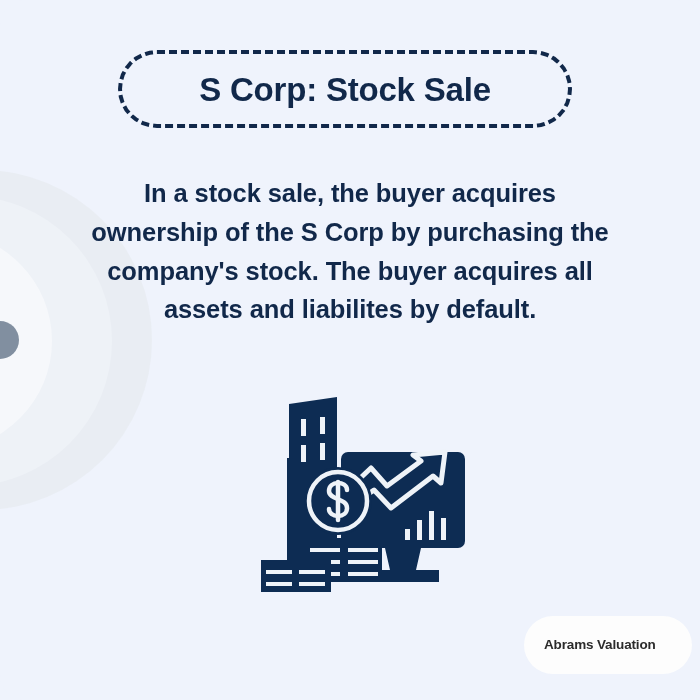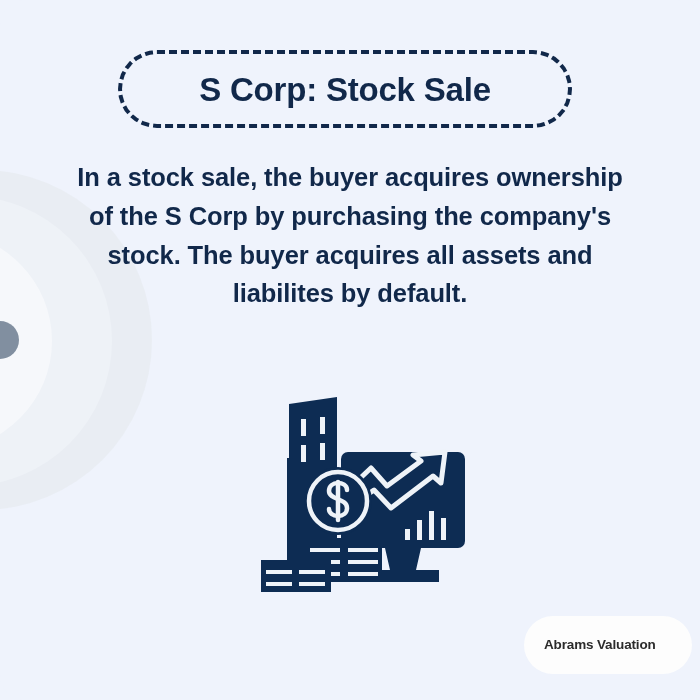--- a/index.html
+++ b/index.html
@@ -93,21 +93,21 @@
     top: 158px;
     width: 560px;
     text-align: center;
   }
   .body-text {
     font-size: 25.5px;
     font-weight: bold;
     color: #11284a;
     line-height: 1.52;
     letter-spacing: -0.1px;
-    margin: 0;
+    margin: 16px;
   }
 
   
   .illustration {
     position: absolute;
     left: 253px;
     top: 392px;
     width: 220px;
     height: 200px;
   }

